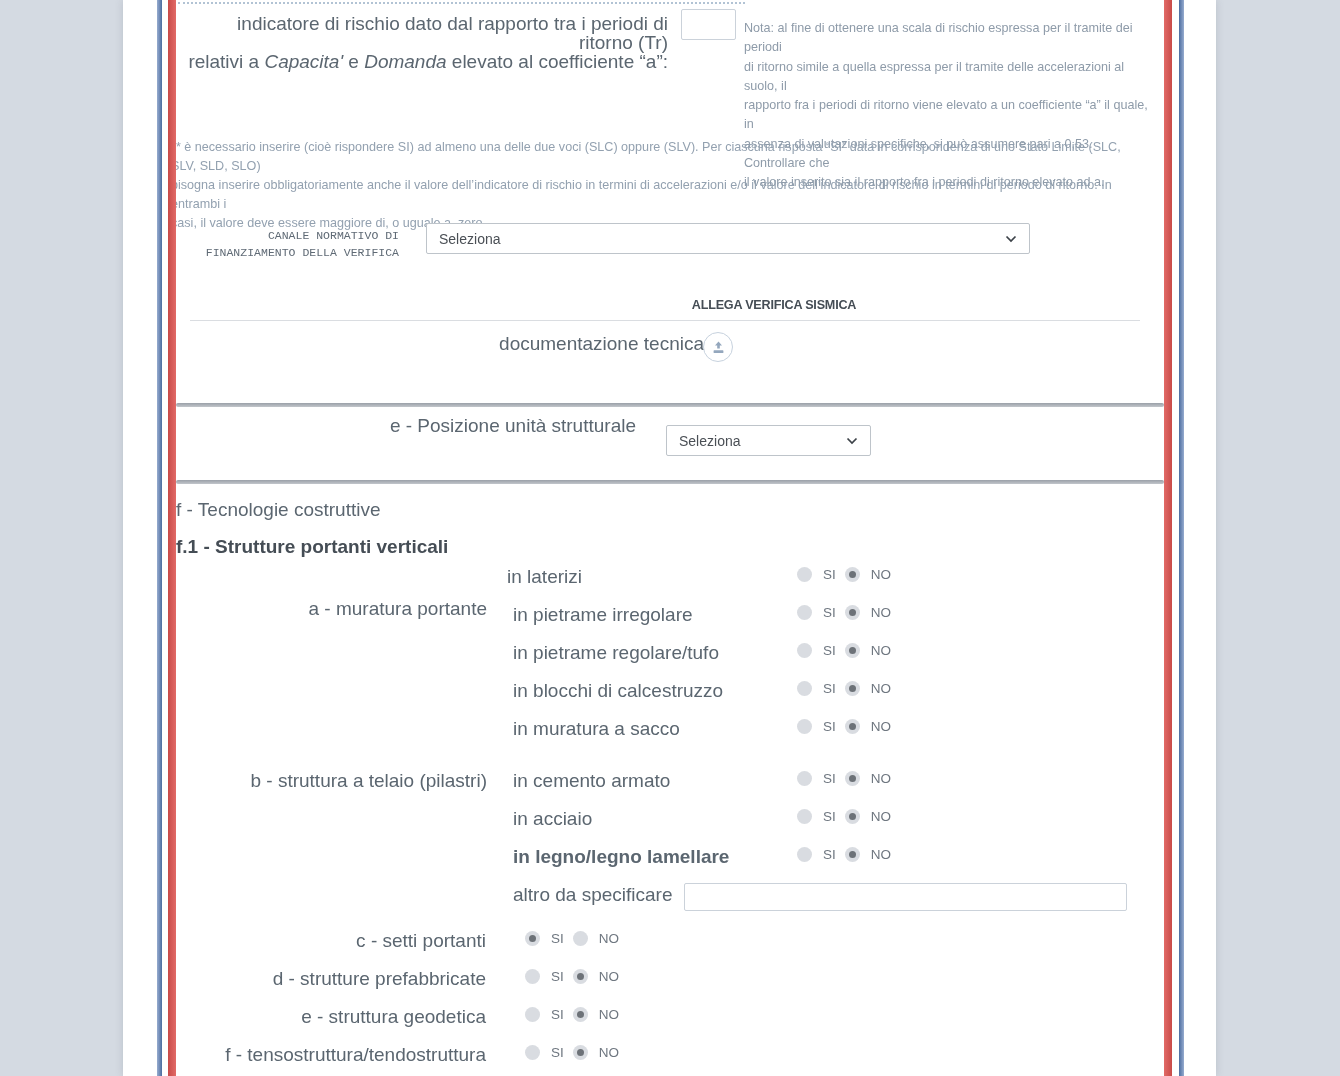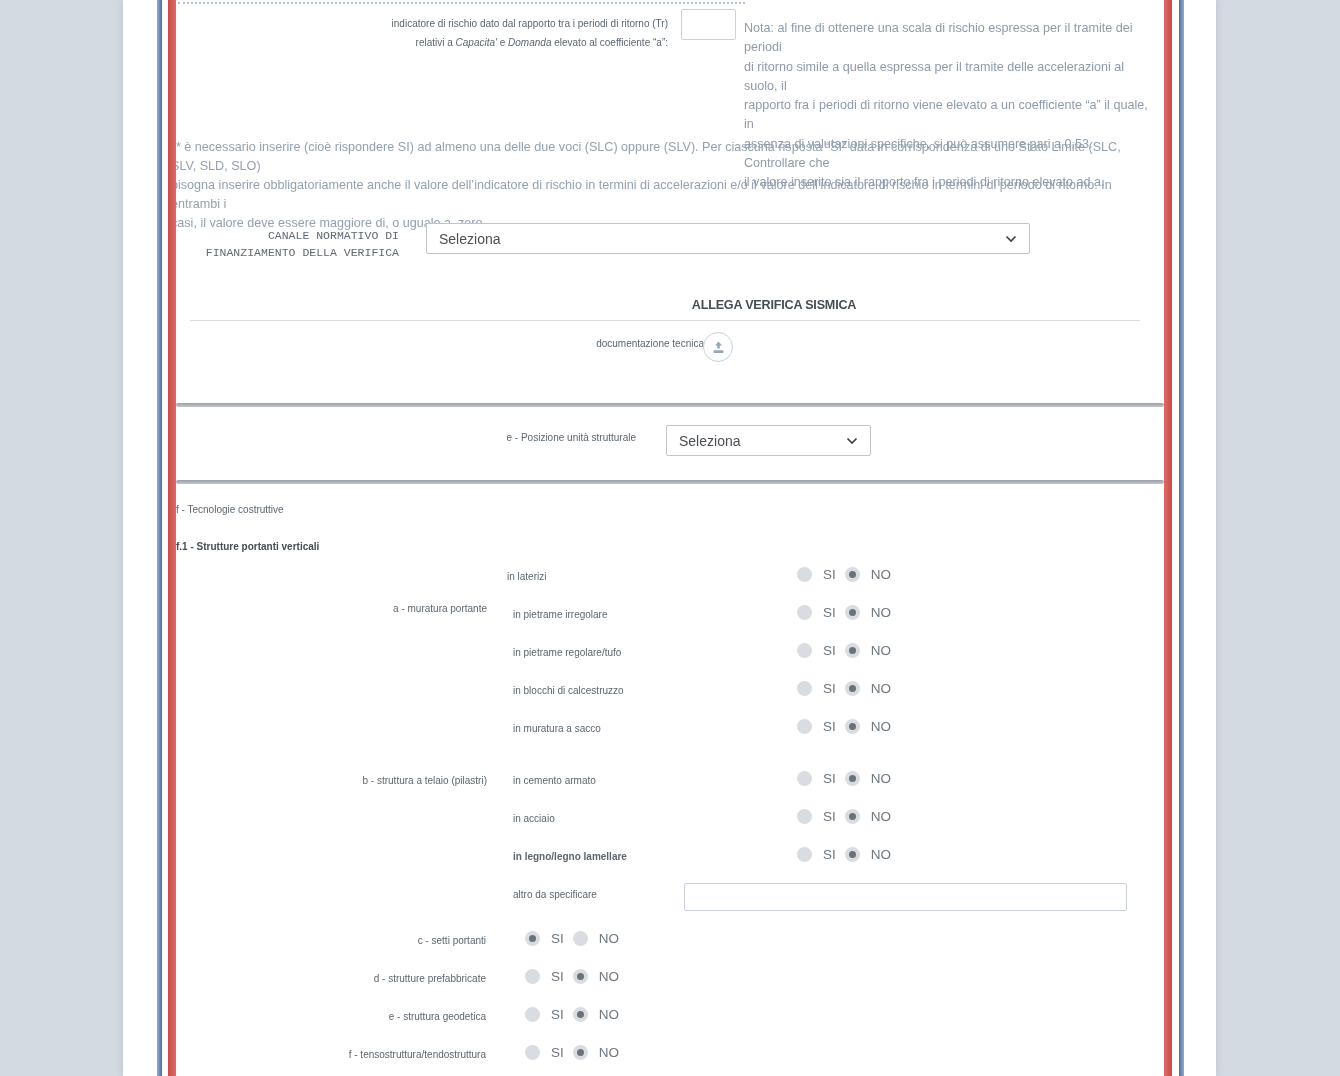--- a/index.html
+++ b/index.html
@@ -6,21 +6,21 @@
   body{font-family:"Liberation Sans", sans-serif; background:#d4dae2;}
   #stage{position:relative; width:1340px; height:1076px; overflow:hidden; background:#d4dae2;}
 
   .white-band{position:absolute; left:123px; top:0; width:1093px; height:1076px; background:#ffffff; box-shadow:0 0 8px rgba(70,80,95,.18);}
   .frame-blue{position:absolute; top:0; height:1076px; width:5px; background:linear-gradient(to right,#97accf,#4c6da0); z-index:30;}
   .frame-blue.right{background:linear-gradient(to right,#4c6da0,#97accf);}
   .stripe-red{position:absolute; top:0; height:1076px; width:8px; background:linear-gradient(to right,#c84b49,#e26a67); z-index:40;}
   .stripe-red.right{background:linear-gradient(to right,#e26a67,#c84b49);}
 
   .txt{position:absolute; color:#5b6670;}
-  .lbl{font-size:10px; line-height:19px;}
+  .lbl{font-size:19px; line-height:19px;}
   .right-al{text-align:right;}
   .muted{color:#93a1b0; font-size:12.6px; line-height:19px;}
   .note{color:#8e9ba9; font-size:12.6px; line-height:19.3px;}
   .smallcaps{font-size:11.5px; line-height:17px; color:#5f6a75;font-family:Liberation Mono, monospace;}
   .bold{font-weight:bold; color:#454d55;}
 
   .dotted-line{position:absolute; border-top:2px dotted #b2c3d4; height:0;}
   .thin-line{position:absolute; height:1px; background:#dadde1;}
   .divider{position:absolute; height:4px; background:linear-gradient(to bottom,#9aa0a8,#c2c6cb); border-radius:2px;}
 
@@ -87,21 +87,21 @@
   <div class="txt lbl right-al" style="left:176px; top:334px; width:499px;padding-left:29px;">documentazione tecnica</div>
   <div class="upload-btn" style="left:703px; top:332px;">
     <svg width="15" height="15" viewBox="0 0 15 15">
       <path d="M7.5 1.5 L11 5.5 H8.8 V8.6 H6.2 V5.5 H4 Z" fill="#94a7bd"></path>
       <rect x="2.6" y="10.3" width="9.8" height="2.7" rx="0.6" fill="#94a7bd"></rect>
     </svg>
   </div>
 
   <div class="divider" style="left:176px; top:403px; width:988px;"></div>
 
-  <div class="txt lbl right-al" style="left:176px; top:428px; width:460px;text-align:right;">e - Posizione unità strutturale</div>
+  <div class="txt lbl right-al" style="left:176px; top:416px; width:460px;text-align:right;">e - Posizione unità strutturale</div>
   <div class="select-box" style="left:666px; top:425px; width:205px; height:31px;">
     <span class="select-value">Seleziona</span>
     <svg width="12" height="8" viewBox="0 0 12 8">
         <polyline points="1.5,1.5 6,6 10.5,1.5" fill="none" stroke="#3c4248" stroke-width="1.7"></polyline>
       </svg>
   </div>
 
   <div class="divider" style="left:176px; top:480px; width:988px;"></div>
 
   <div class="txt lbl" style="left:176px; top:500px;">f - Tecnologie costruttive</div>

